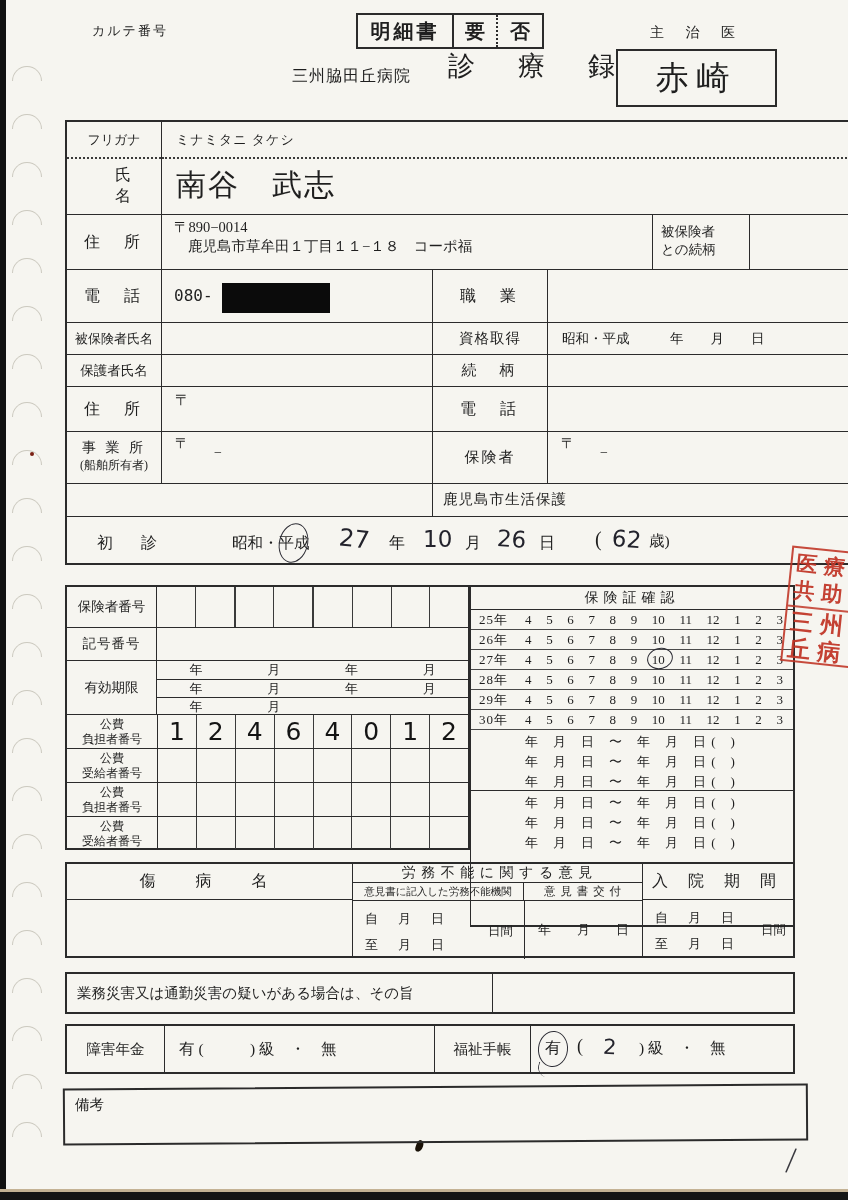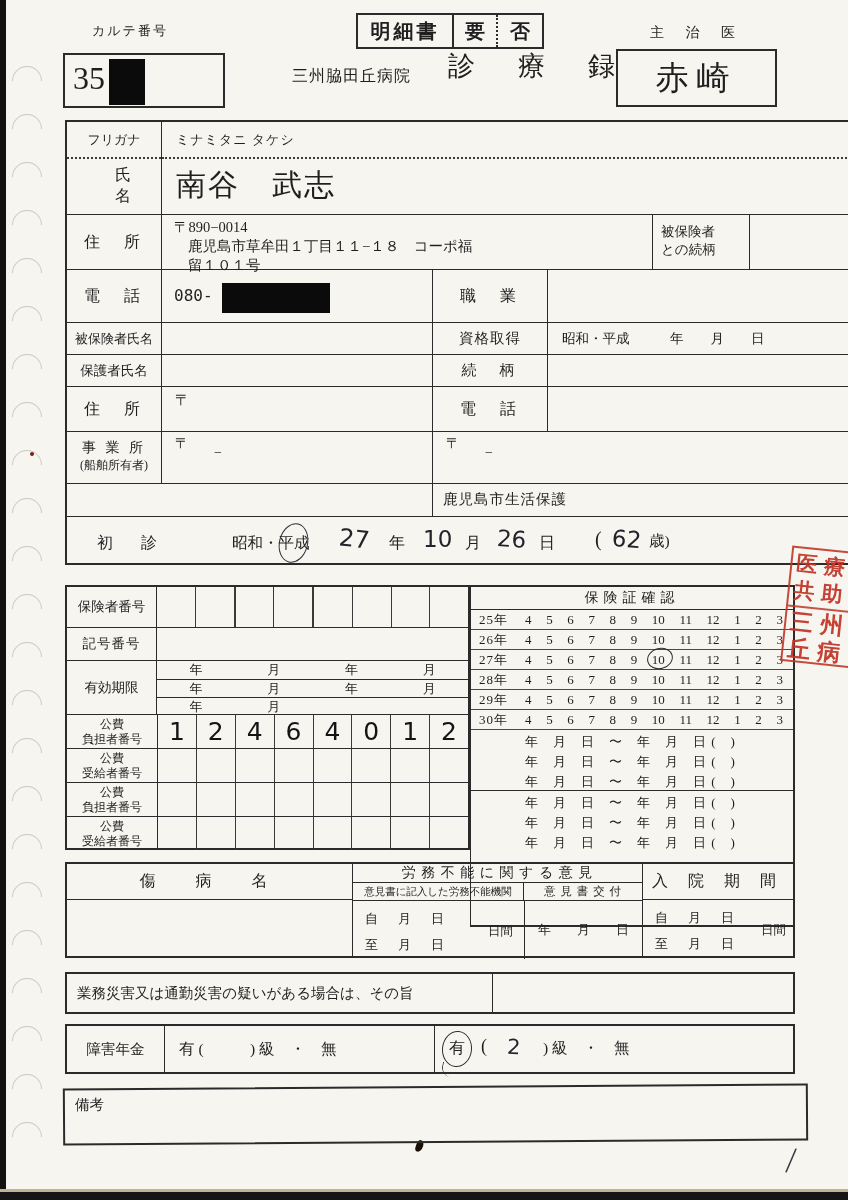--- a/index.html
+++ b/index.html
@@ -71,24 +71,20 @@
       <div class="hole" style="top: 930px;"></div>
       <div class="hole" style="top: 978px;"></div>
       <div class="hole" style="top: 1026px;"></div>
       <div class="hole" style="top: 1074px;"></div>
       <div class="hole" style="top: 1122px;"></div>
     </div>
   <div class="abs" style="left:30px;top:452px;width:4px;height:4px;border-radius:50%;background:#7a2014;"></div>
   <div class="abs" style="left:416px;top:1140px;width:7px;height:12px;border-radius:50% 50% 60% 40%;background:#1a1208;transform:rotate(18deg);"></div>
 
   <div class="abs ls2" style="left:92px;top:22px;font-size:13px;">カルテ番号</div>
-  <div class="box" style="left:63px;top:53px;width:162px;height:55px;">
-    <span class="abs" style="left:8px;top:5px;font-size:32px;">35</span>
-    <span class="redact" style="left:44px;top:4px;width:36px;height:46px;"></span>
-  </div>
 
   <div class="box row" style="left:356px;top:13px;width:188px;height:36px;border-width:2.5px;">
     <div class="lblc" style="width:96px;border-right:2.5px solid #2b2b2b;font-size:20px;font-weight:bold;letter-spacing:3px;">明細書</div>
     <div class="lblc" style="width:44px;border-right:2px dotted #2b2b2b;font-size:20px;font-weight:bold;">要</div>
     <div class="lblc" style="flex:1;font-size:20px;font-weight:bold;">否</div>
   </div>
 
   <div class="abs" style="left:292px;top:66px;font-size:16px;letter-spacing:1px;">三州脇田丘病院</div>
   <div class="abs" style="left:448px;top:48px;font-size:27px;letter-spacing:8px;">診　療　録</div>
   <div class="abs" style="left:650px;top:24px;font-size:14px;letter-spacing:9px;">主 治 医</div>
@@ -108,21 +104,20 @@
         <div style="padding:6px 0 0 14px;font-size:30px;letter-spacing:2px;">南谷　武志</div>
       </div>
       <div class="cell bl lblc" style="width:40px;font-size:17px;">男</div>
     </div>
 
     <div class="row bt" style="height:55px;">
       <div class="cell br lblc" style="width:95px;font-size:16px;letter-spacing:4px;">住　所</div>
       <div class="cell" style="flex:1;font-size:14.5px;">
         <div style="padding:3px 0 0 12px;">〒890−0014</div>
         <div style="padding:0 0 0 26px;">鹿児島市草牟田１丁目１１−１８　コーポ福</div>
-        <div style="padding:0 0 0 26px;">留１０１号</div>
       </div>
       <div class="cell bl" style="width:97px;font-size:13.5px;line-height:18px;padding:8px 0 0 8px;">
         <div>被保険者</div>
         <div>との続柄</div>
       </div>
       <div class="cell bl" style="width:158px;"></div>
     </div>
 
     <div class="row bt" style="height:53px;">
       <div class="cell br lblc" style="width:95px;font-size:16px;letter-spacing:4px;">電　話</div>
@@ -161,20 +156,21 @@
 
     <div class="row bt" style="height:52px;">
       <div class="cell br ctr" style="width:95px;padding-top:7px;">
         <div style="font-size:14px;letter-spacing:3px;">事 業 所</div>
         <div style="font-size:12px;">(船舶所有者)</div>
       </div>
       <div class="cell" style="width:270px;">
         <span style="position:absolute;left:13px;top:3px;font-size:14px;">〒</span>
         <span style="position:absolute;left:52px;top:13px;font-size:14px;">−</span>
       </div>
+      <div class="cell bl lblc" style="width:115px;font-size:15px;letter-spacing:2px;">保険者</div>
       <div class="cell bl" style="flex:1;">
         <span style="position:absolute;left:13px;top:3px;font-size:14px;">〒</span>
         <span style="position:absolute;left:52px;top:13px;font-size:14px;">−</span>
       </div>
     </div>
 
     <div class="row bt" style="height:33px;">
       <div class="cell" style="width:365px;"></div>
       <div class="cell bl" style="flex:1;">
         <span style="position:absolute;left:10px;top:6px;font-size:14.5px;letter-spacing:1px;">鹿児島市生活保護</span>
@@ -476,20 +472,21 @@
       <span style="position:absolute;left:10px;top:10px;font-size:14.5px;">業務災害又は通勤災害の疑いがある場合は、その旨</span>
     </div>
     <div class="cell bl" style="flex:1;"></div>
   </div>
 
   <div class="box row" style="left:65px;top:1024px;width:730px;height:50px;">
     <div class="lblc" style="width:97px;font-size:14.5px;">障害年金</div>
     <div class="cell bl" style="width:270px;">
       <span style="position:absolute;left:14px;top:13px;font-size:15.5px;">有 (　　　) 級　・　無</span>
     </div>
+    <div class="lblc bl" style="width:96px;font-size:14.5px;">福祉手帳</div>
     <div class="cell bl" style="flex:1;">
       <span class="yes-circle" style="left:7px;top:5px;width:28px;height:34px;transform:rotate(6deg);"></span>
       <span class="abs" style="left:14px;top:12px;font-size:16px;">有</span>
       <span class="abs" style="left:46px;top:10px;font-size:18px;">(</span>
       <span class="abs hand" style="left:72px;top:9px;font-size:21px;transform:rotate(3deg);">2</span>
       <span class="abs" style="left:108px;top:12px;font-size:15.5px;">) 級　・　無</span>
     </div>
   </div>
 
   <div class="box" style="left:63px;top:1086px;width:745px;height:57px;transform:rotate(-0.4deg);">

